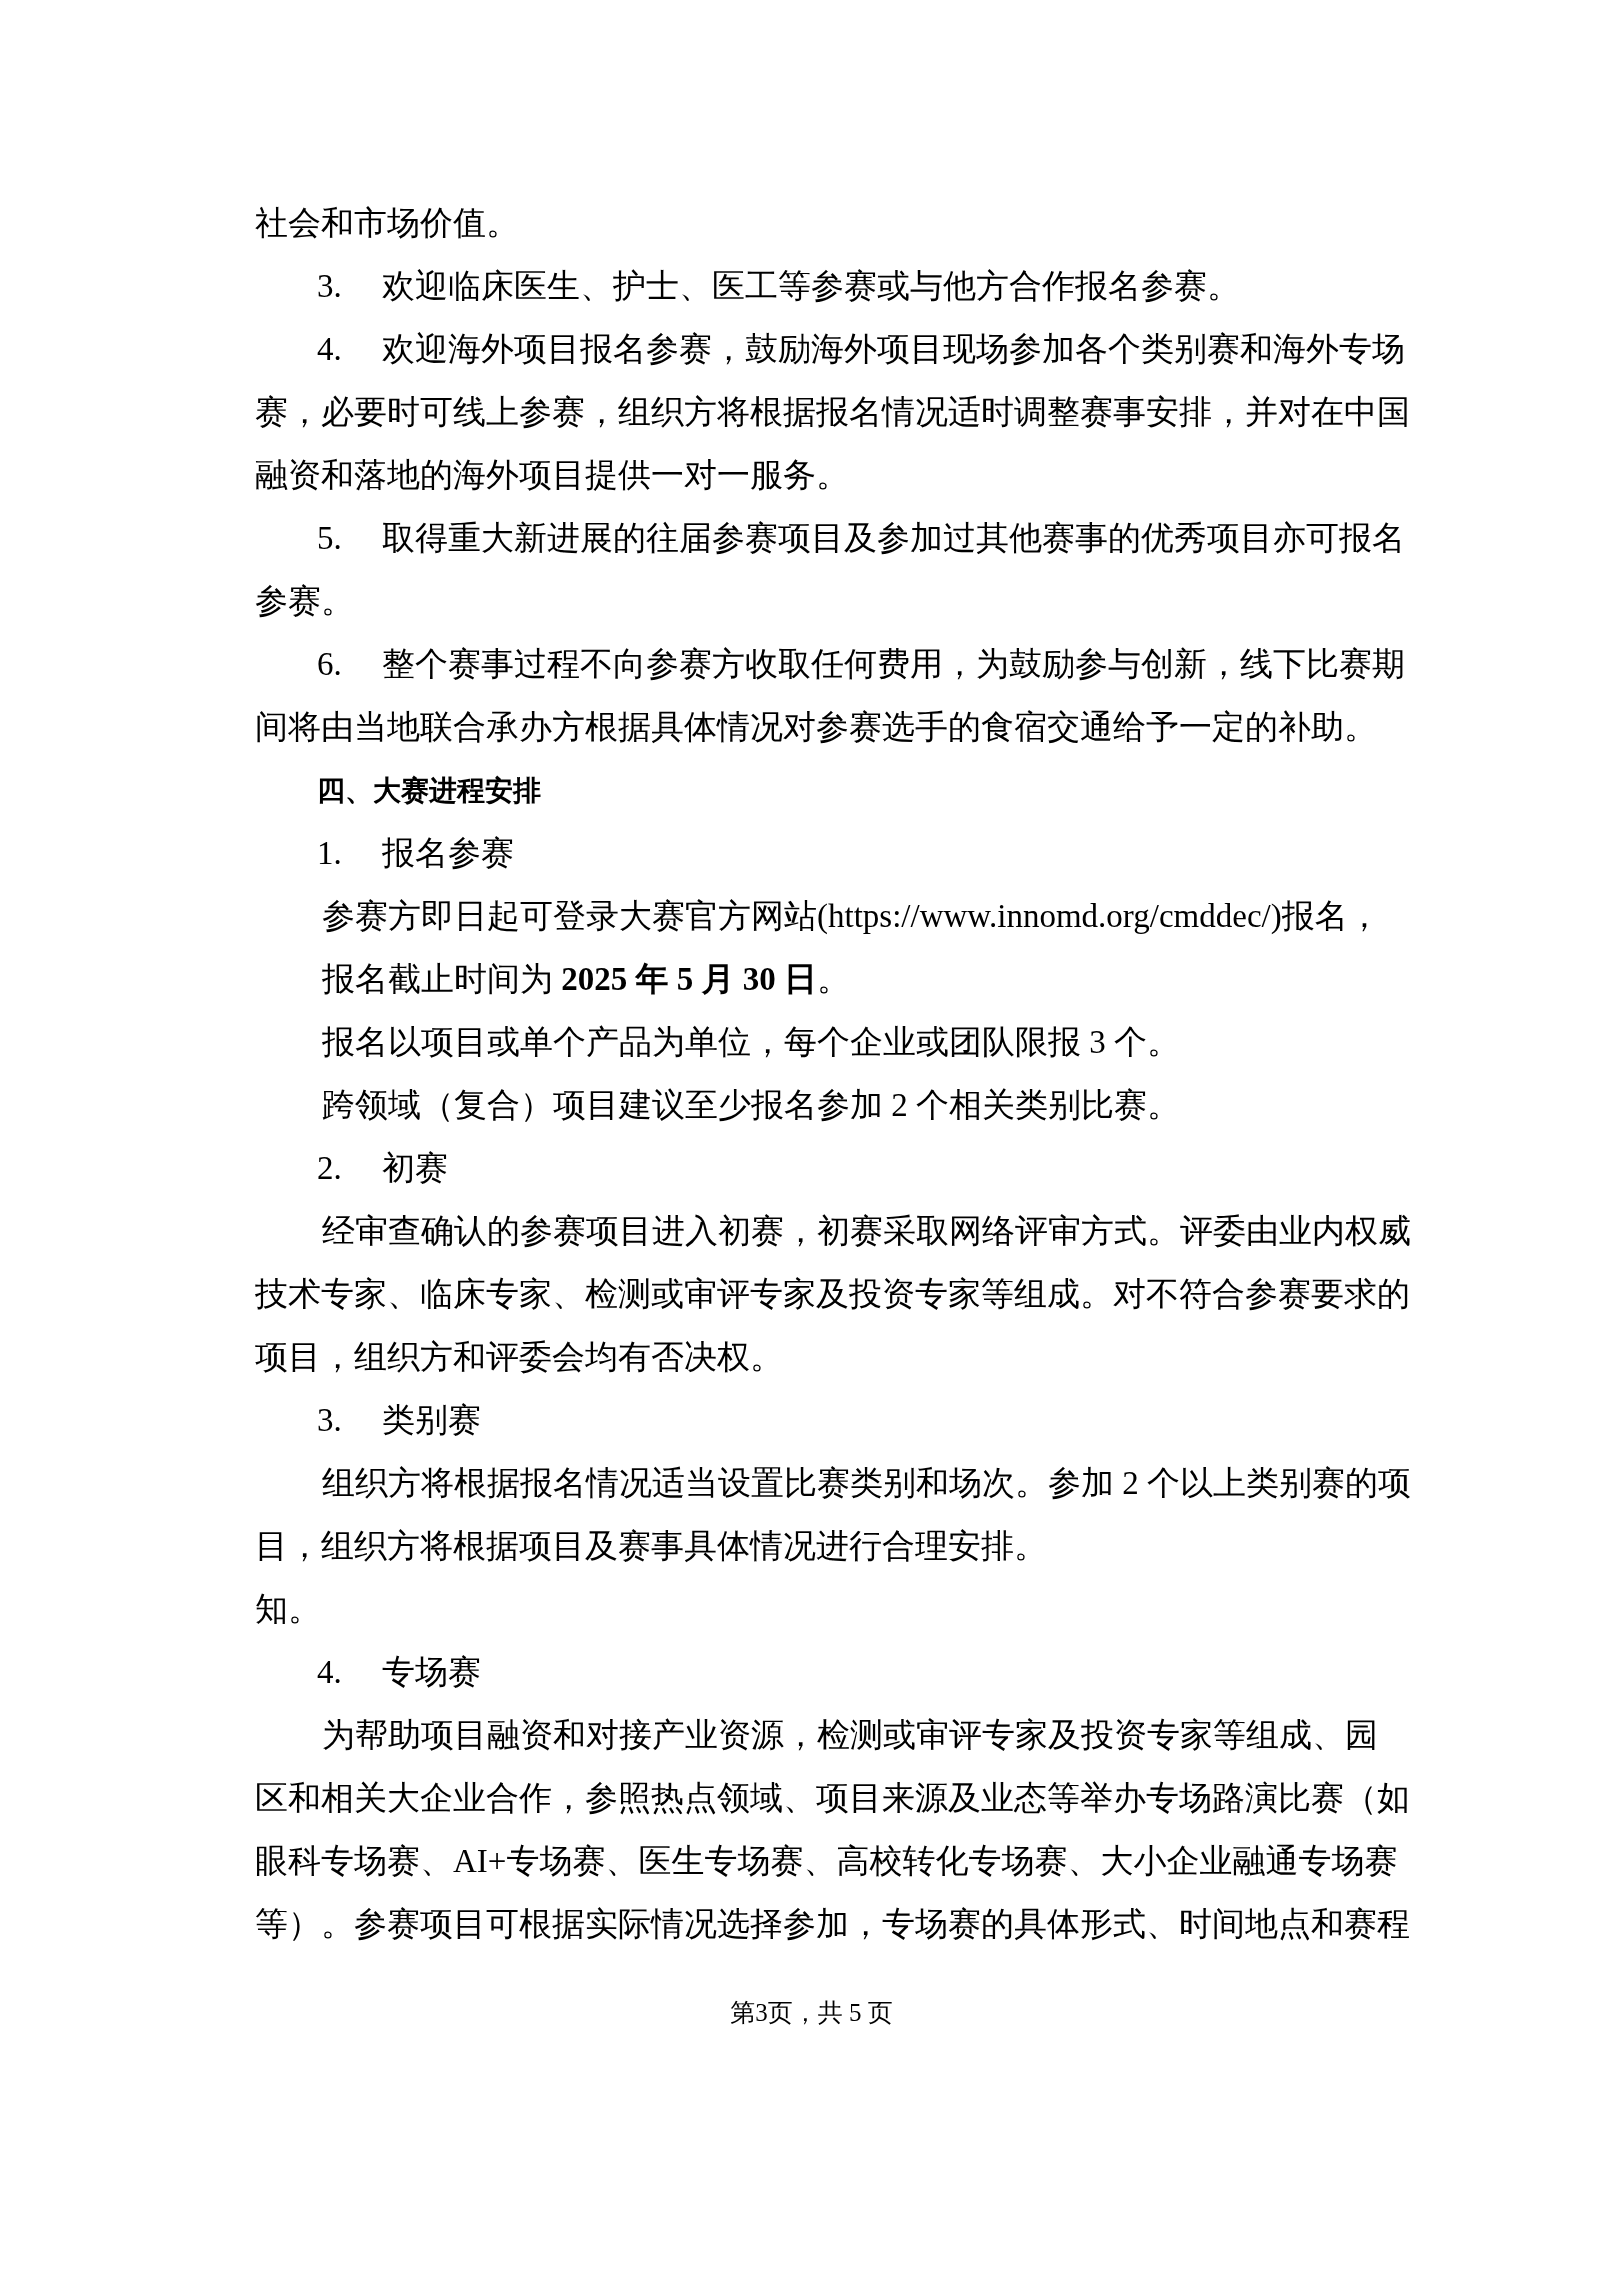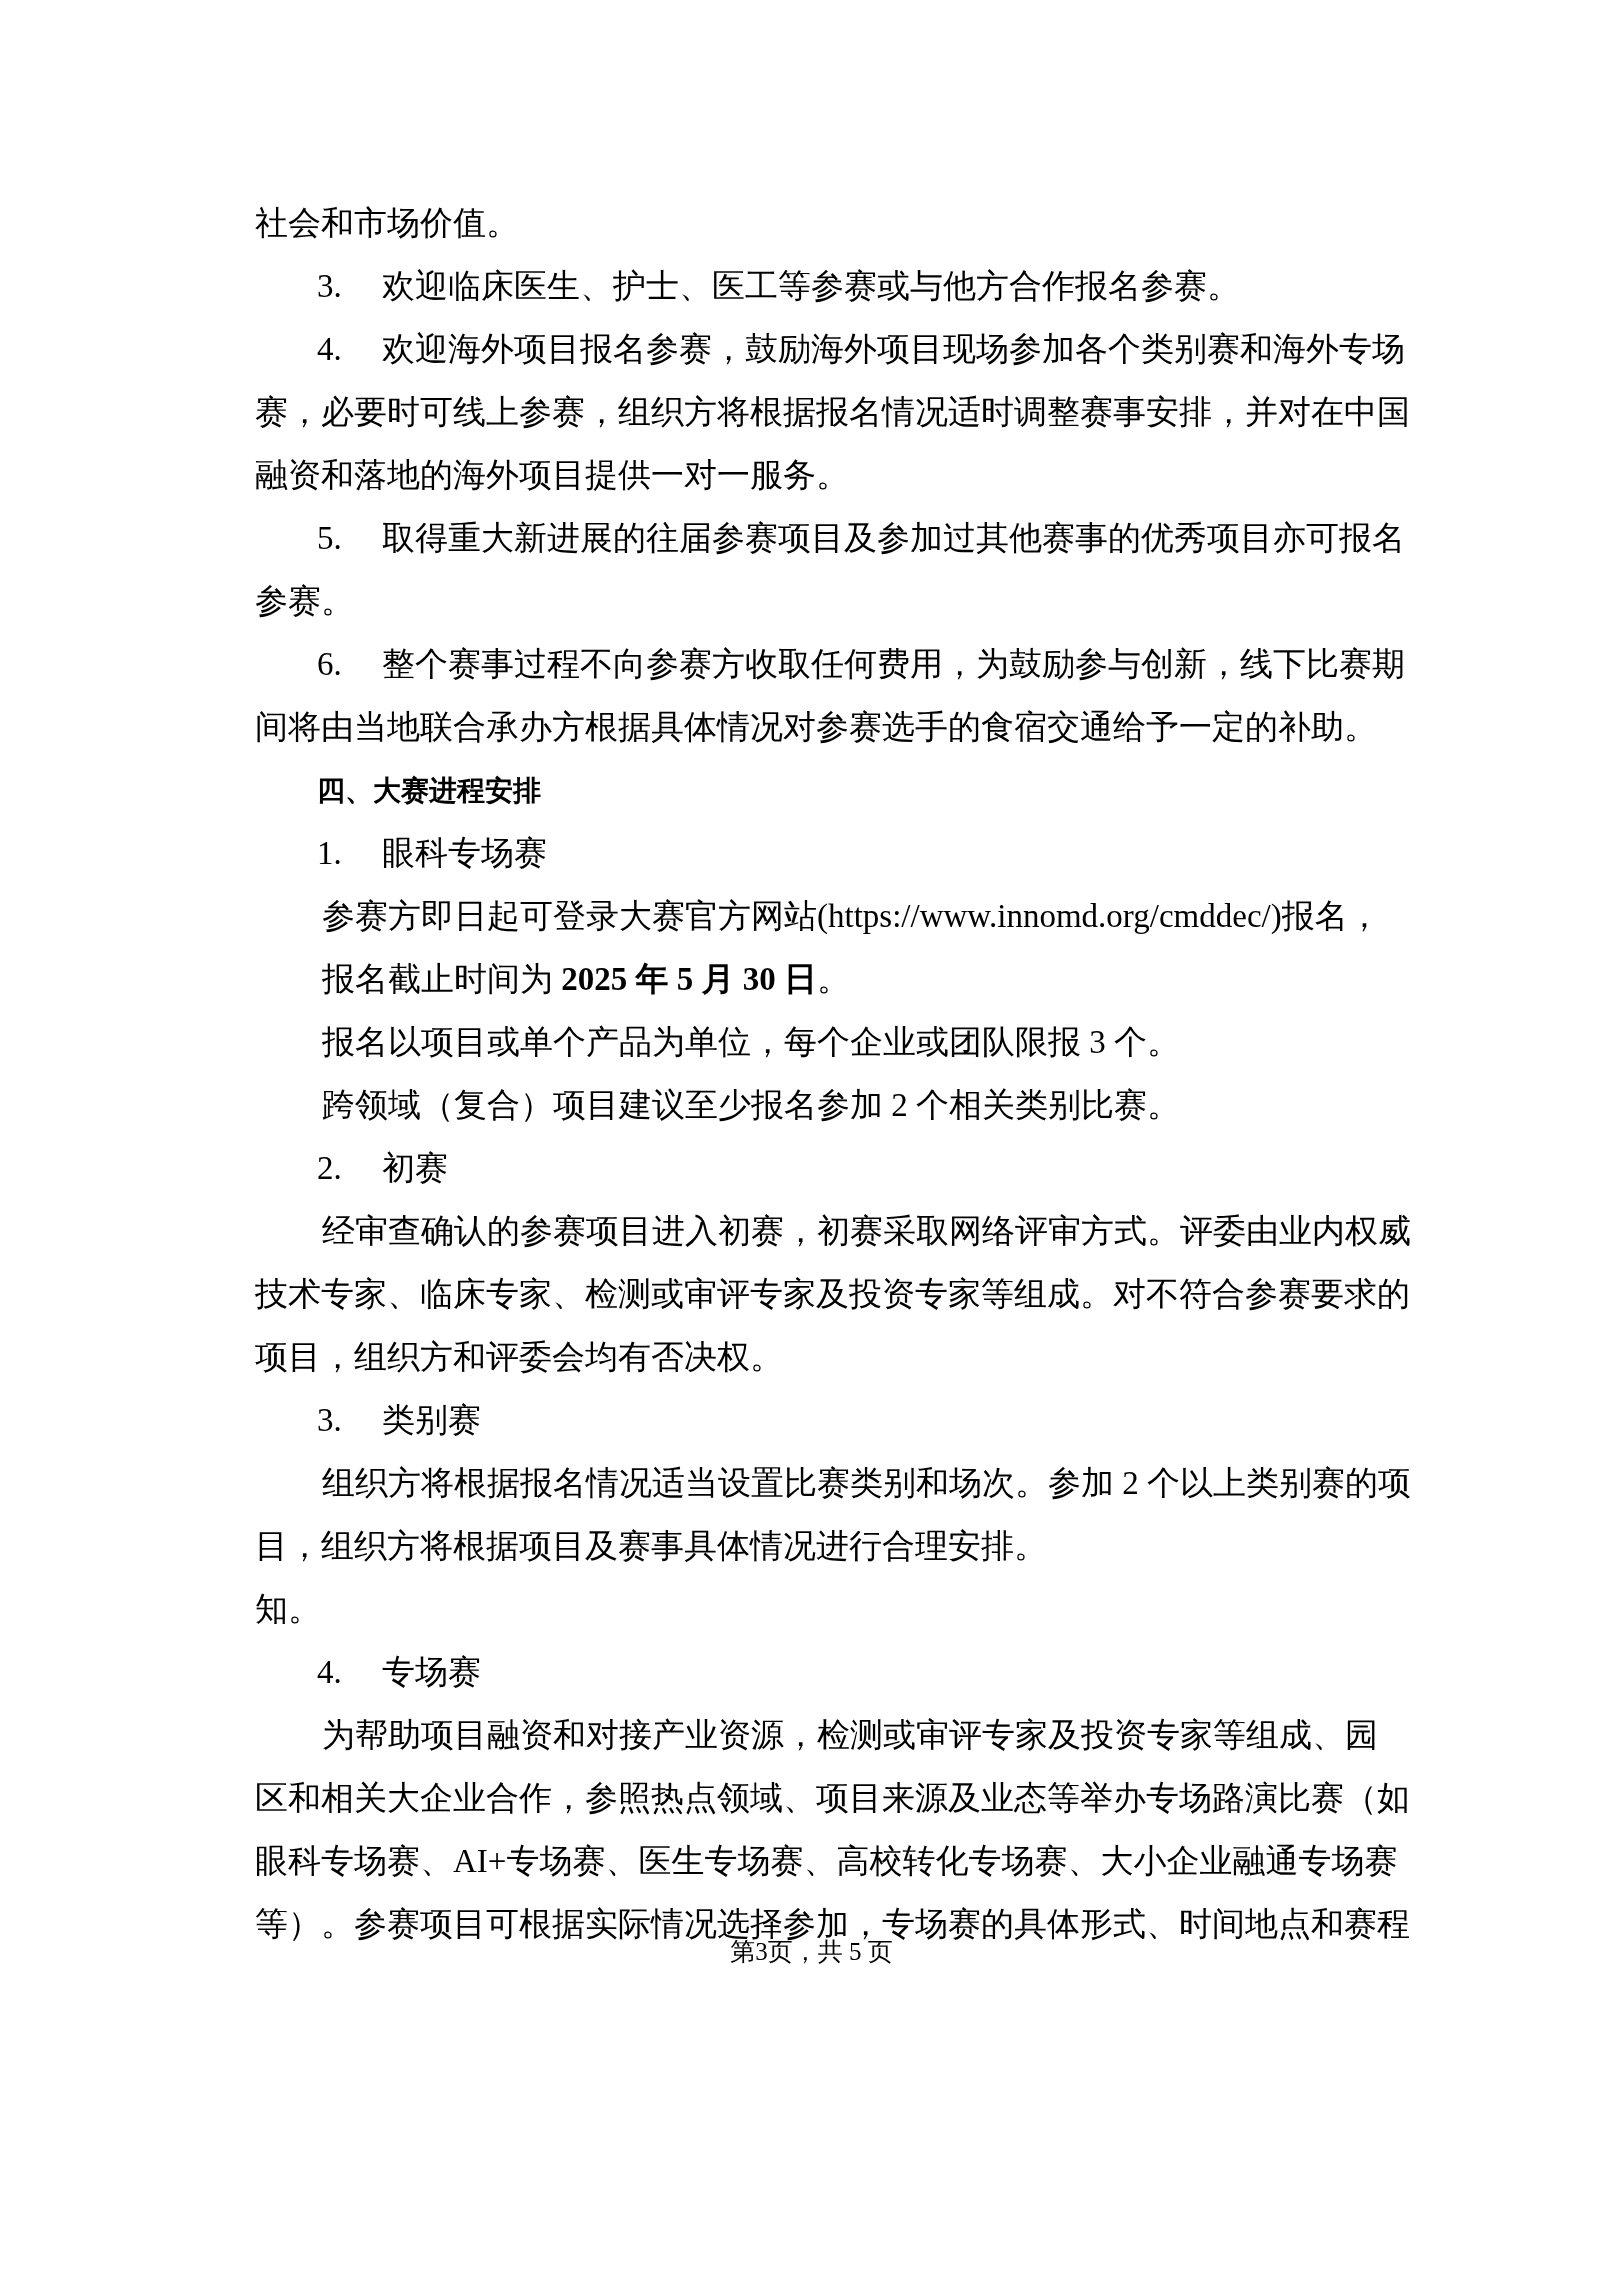--- a/index.html
+++ b/index.html
@@ -41,21 +41,21 @@
   
   .head {
     padding-left: 62px;
     font-weight: bold;
     font-size: 28px;
   }
   .b { font-weight: bold; }
   .footer {
     position: absolute;
     left: 0;
-    top: 1928px;
+    top: 1989px;
     width: 1623px;
     text-align: center;
     font-size: 25px;
     line-height: 47px;
   }
 </style>
 </head>
 <body>
 
 <div class="content">
@@ -73,21 +73,21 @@
   <div class="ln item"><span class="num">5.</span><span>取得重大新进展的往届参赛项目及参加过其他赛事的优秀项目亦可报名</span></div>
 
   <div class="ln cont"><span>参赛。</span></div>
 
   <div class="ln item"><span class="num">6.</span><span>整个赛事过程不向参赛方收取任何费用，为鼓励参与创新，线下比赛期</span></div>
 
   <div class="ln cont"><span>间将由当地联合承办方根据具体情况对参赛选手的食宿交通给予一定的补助。</span></div>
 
   <div class="ln head"><span>四、大赛进程安排</span></div>
 
-  <div class="ln item"><span class="num">1.</span><span>眼科专场赛</span></div>
+  <div class="ln item"><span class="num">1.</span><span>报名参赛</span></div>
 
   <div class="ln para"><span>参赛方即日起可登录大赛官方网站(https://www.innomd.org/cmddec/)报名，</span></div>
 
   <div class="ln para"><span>报名截止时间为 </span><span class="b">2025 年 5 月 30 日</span><span>。</span></div>
 
   <div class="ln para"><span>报名以项目或单个产品为单位，每个企业或团队限报 3 个。</span></div>
 
   <div class="ln para"><span>跨领域（复合）项目建议至少报名参加 2 个相关类别比赛。</span></div>
 
   <div class="ln item"><span class="num">2.</span><span>初赛</span></div>

